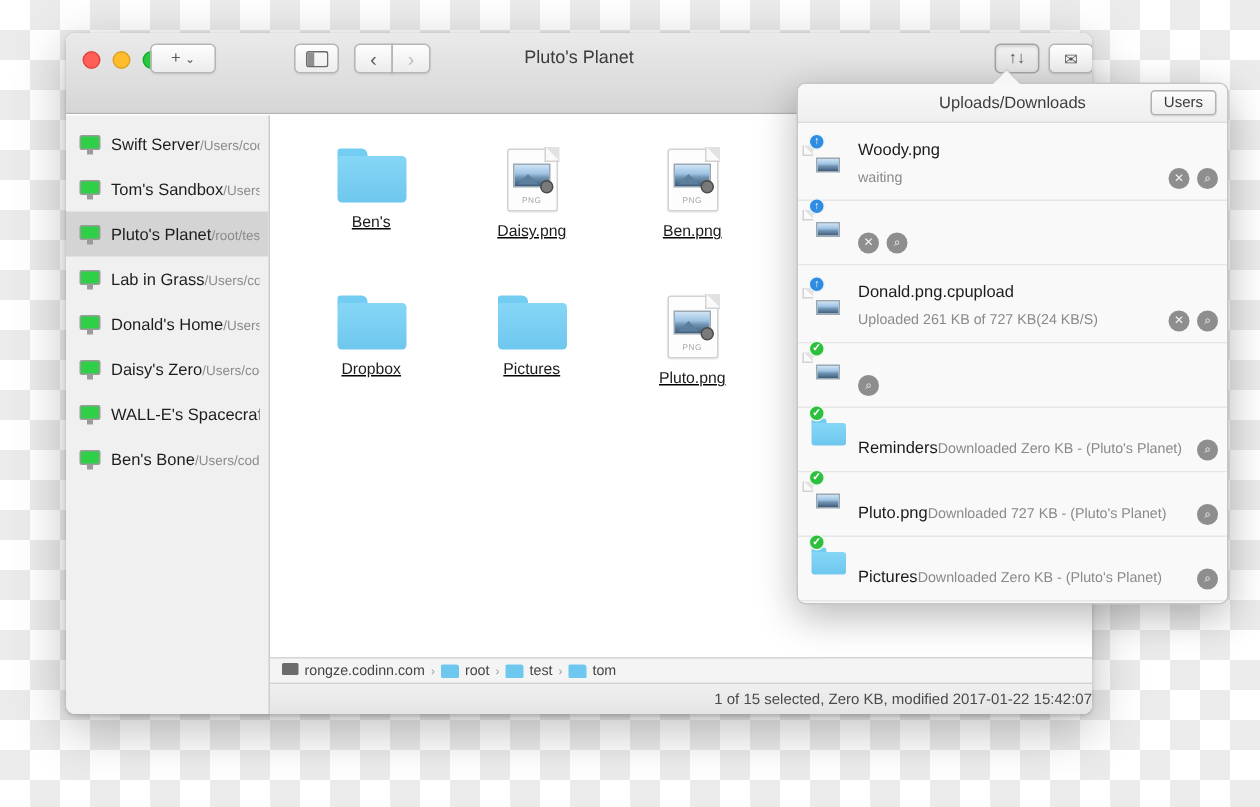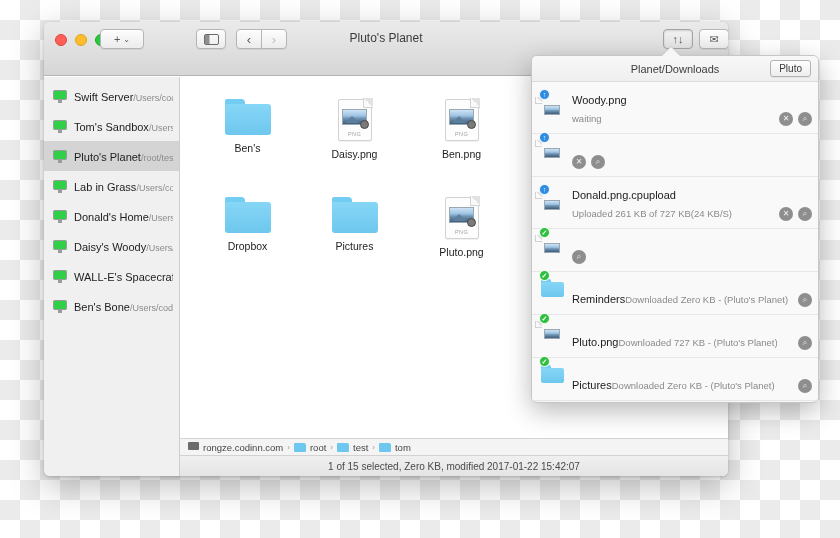--- a/index.html
+++ b/index.html
@@ -82,20 +82,21 @@
   }
   .monitor .stand {
     position:absolute; left:5px; top:10px; width:4px; height:3px; background:#9b9b9b;
   }
 
   
   .content { flex:1; background:#fff; position:relative; overflow:hidden; }
   .grid {
     padding:18px 10px 0 14px; display:flex; flex-wrap:wrap;
     align-content:flex-start;
+    text-decoration:underline;
   }
   .cell {
     width:107px; height:98px; display:flex; flex-direction:column;
     align-items:center; justify-content:flex-start; padding-top:4px;
   }
   .cell .label {
     font-size:10.5px; color:#1c1c1c; text-align:center;
     margin-top:7px; line-height:12px; max-width:100px;
   }
 
@@ -168,21 +169,21 @@
     background:#6c6c6c; border-radius:1px;
   }
   .pathbar .mini-fold {
     width:12px; height:9px; background:#6ec7ee; border-radius:1px 2px 1px 1px;
   }
   .pathbar .sep { color:#9a9a9a; font-size:8px; }
   .statusbar {
     position:absolute; left:0; right:0; bottom:0; height:21px;
     background:linear-gradient(180deg,#f0f0f0,#e4e4e4);
     border-top:1px solid #d2d2d2;
-    display:flex; align-items:center; justify-content:center;
+    display:flex; align-items:center; justify-content:flex-end;
     font-size:10px; color:#4a4a4a;
   }
 
   
   .popover {
     position:absolute; left:531px; top:55px; width:288px; height:348px;
     background:#f6f6f6; border:1px solid #c6c6c6; border-radius:6px;
     box-shadow:0 8px 26px rgba(0,0,0,.28); overflow:hidden;
   }
   .pop-arrow {
@@ -352,21 +353,21 @@
             <span class="scr"></span>
             <span class="stand"></span>
           </span>
           <span class="side-text"><span class="side-name">Donald's Home</span><span class="side-path">/Users/codinn/</span></span>
         </div>
         <div class="side-item">
           <span class="monitor">
             <span class="scr"></span>
             <span class="stand"></span>
           </span>
-          <span class="side-text"><span class="side-name">Daisy's Woody</span><span class="side-path">/Users/codinn/</span></span>
+          <span class="side-text"><span class="side-name">Daisy's Zero</span><span class="side-path">/Users/codinn/</span></span>
         </div>
         <div class="side-item">
           <span class="monitor">
             <span class="scr"></span>
             <span class="stand"></span>
           </span>
           <span class="side-text"><span class="side-name">WALL-E's Spacecraft</span></span>
         </div>
         <div class="side-item">
           <span class="monitor">
@@ -465,23 +466,23 @@
       <div class="statusbar">
         <span>1 of 15 selected, Zero KB, modified 2017-01-22 15:42:07</span>
       </div>
     </div>
   </div>
 </div>
 
 <div class="pop-arrow"></div>
 <div class="popover">
   <div class="pop-head">
-    <div class="pop-title">Planet/Downloads</div>
+    <div class="pop-title">Uploads/Downloads</div>
     <div class="clear-btn">
-      <span>Pluto</span>
+      <span>Users</span>
     </div>
   </div>
   <div class="pop-list" id="transfer-list">
       <div class="trow">
         <span class="ticon"><span class="tpng"><span class="sheet"></span><span class="fold"></span><span class="pic"></span><span class="ext">PNG</span><span class="badge up">↑</span></span></span>
         <span class="tinfo"><span class="tname">Woody.png</span><span class="progress"><span style="width:100%"></span></span><span class="tstatus">waiting</span></span>
         <span class="tacts">
           <span class="cbtn">
             <span>✕</span>
           </span>

